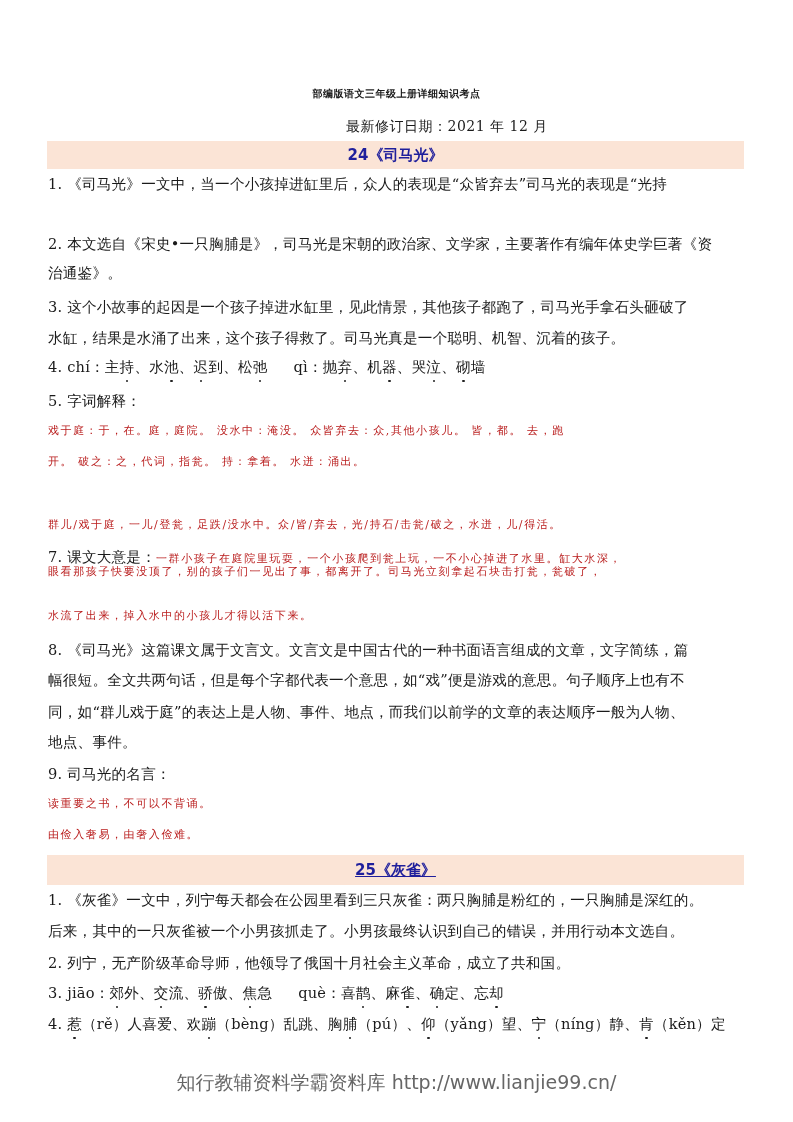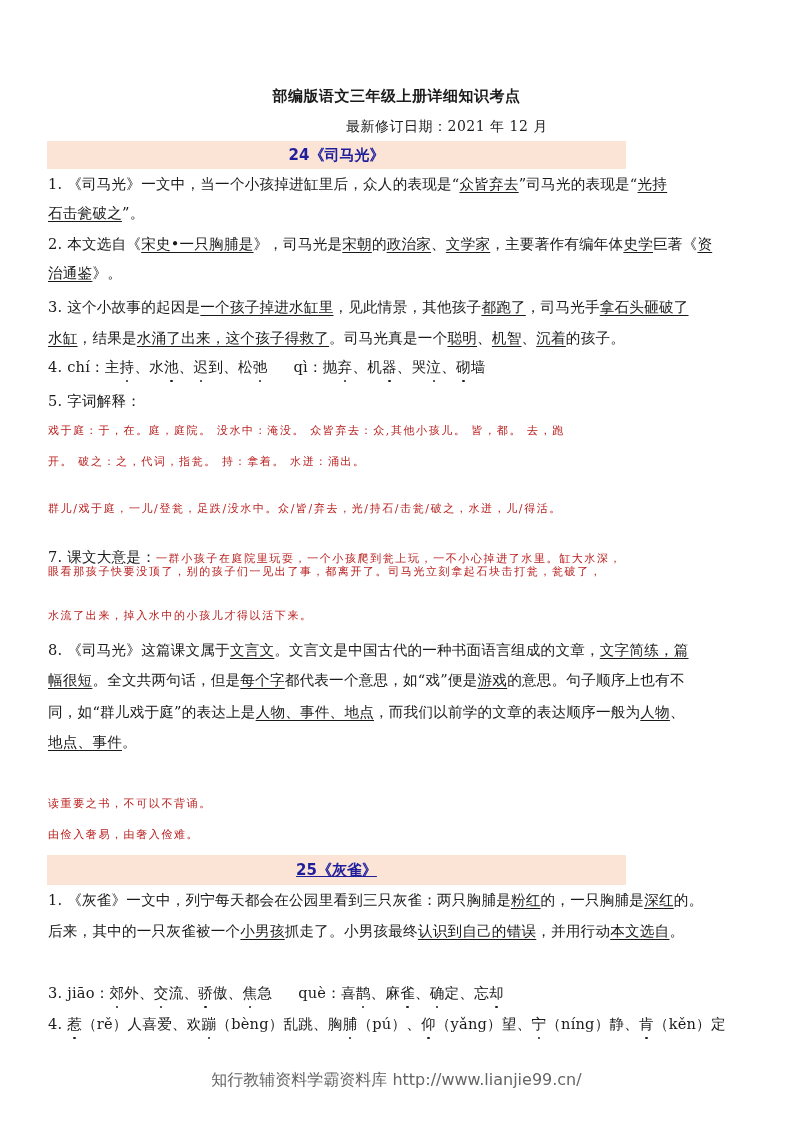--- a/index.html
+++ b/index.html
@@ -1,80 +1,81 @@
 <!DOCTYPE html>
 <html><head>
 <meta charset="utf-8">
 <style>
   html, body { margin: 0; padding: 0; background: #ffffff; }
   body { width: 793px; height: 1122px; position: relative; overflow: hidden;
          font-family: "DejaVu Serif", "Liberation Serif", serif; color: #1a1a1a; }
   .page { position: absolute; left: 0; top: 0; width: 793px; height: 1122px; }
   .title { position: absolute; left: 0; width: 793px; top: 87px; text-align: center;
-           font-size: 15px; font-weight: bold; letter-spacing: 0.5px; }
+           font-size: 10px; font-weight: bold; letter-spacing: 0.5px; }
   .date { position: absolute; left: 346px; top: 118px; font-size: 14px; letter-spacing: 0.5px; }
-  .band { position: absolute; left: 47px; width: 579px; background: #fbe4d6;
+  .band { position: absolute; left: 47px; width: 697px; background: #fbe4d6;
           text-align: center; font-family: "DejaVu Sans", "Liberation Sans", sans-serif;
           font-weight: bold; color: #1f1f9c; font-size: 15px; }
   .band1 { top: 141px; height: 28px; line-height: 28px; }
   .band2 { top: 855px; height: 30px; line-height: 30px; text-decoration: underline; }
   .line { position: absolute; left: 48px; width: 700px; font-size: 14.6px; white-space: nowrap;
           letter-spacing: 0.2px; }
   .kai { font-family: "DejaVu Serif", "Liberation Serif", serif; font-size: 11px; letter-spacing: 1.6px; color: #b91c1c; }
-  .u { text-decoration: underline; text-underline-offset: 3px; text-decoration-thickness: 1px; }
+  .u { text-underline-offset: 3px; text-decoration-thickness: 1px; }
   .dot { position: relative; display: inline-block; }
   .dot::after { content: ""; position: absolute; left: 50%; bottom: -5px; width: 2.5px; height: 2.5px;
                 margin-left: -1.25px; background: #222; border-radius: 50%; }
   .footer { position: absolute; left: 0; width: 793px; top: 1070px; text-align: center;
-            font-family: "DejaVu Sans", "Liberation Sans", sans-serif; font-size: 16px; color: #666; }
+            font-family: "DejaVu Sans", "Liberation Sans", sans-serif; font-size: 19px; color: #666; }
   .gap { display: inline-block; width: 26px; }
 </style>
 </head>
 <body>
 
 <div class="page">
 
   <div class="title">部编版语文三年级上册详细知识考点</div>
   <div class="date">最新修订日期：2021 年 12 月</div>
 
   <div class="band band1">24《司马光》</div>
 
   <div class="line" style="top:175px"><span>1. 《司马光》一文中，当一个小孩掉进缸里后，众人的表现是“</span><span class="u">众皆弃去</span><span>”司马光的表现是“</span><span class="u">光持</span></div>
-  <div class="line" style="top:204px"><span class="u">石击瓮破之</span><span>”。</span></div>
 
   <div class="line" style="top:235px"><span>2. 本文选自《</span><span class="u">宋史•一只胸脯是</span><span>》，司马光是</span><span class="u">宋朝</span><span>的</span><span class="u">政治家</span><span>、</span><span class="u">文学家</span><span>，主要著作有编年体</span><span class="u">史学</span><span>巨著《</span><span class="u">资</span></div>
   <div class="line" style="top:264px"><span class="u">治通鉴</span><span>》。</span></div>
 
   <div class="line" style="top:298px"><span>3. 这个小故事的起因是</span><span class="u">一个孩子掉进水缸里</span><span>，见此情景，其他孩子</span><span class="u">都跑了</span><span>，司马光手</span><span class="u">拿石头砸破了</span></div>
   <div class="line" style="top:329px"><span class="u">水缸</span><span>，结果是</span><span class="u">水涌了出来，这个孩子得救了</span><span>。司马光真是一个</span><span class="u">聪明</span><span>、</span><span class="u">机智</span><span>、</span><span class="u">沉着</span><span>的孩子。</span></div>
 
   <div class="line" style="top:358px"><span>4. chí：</span><span>主</span><span class="dot">持</span><span>、</span><span>水</span><span class="dot">池</span><span>、</span><span class="dot">迟</span><span>到</span><span>、</span><span>松</span><span class="dot">弛</span><span class="gap"></span><span>qì：</span><span>抛</span><span class="dot">弃</span><span>、</span><span>机</span><span class="dot">器</span><span>、</span><span>哭</span><span class="dot">泣</span><span>、</span><span class="dot">砌</span><span>墙</span></div>
 
   <div class="line" style="top:392px">5. 字词解释：</div>
   <div class="line kai" style="top:423px">戏于庭：于，在。庭，庭院。  没水中：淹没。  众皆弃去：众,其他小孩儿。  皆，都。  去，跑</div>
   <div class="line kai" style="top:454px">开。  破之：之，代词，指瓮。  持：拿着。  水迸：涌出。</div>
 
-  <div class="line kai" style="top:501px">群儿/戏于庭，一儿/登瓮，足跌/没水中。众/皆/弃去，光/持石/击瓮/破之，水迸，儿/得活。</div>
+  <div class="line kai" style="top:517px">群儿/戏于庭，一儿/登瓮，足跌/没水中。众/皆/弃去，光/持石/击瓮/破之，水迸，儿/得活。</div>
 
   <div class="line" style="top:548px"><span>7. 课文大意是：</span><span class="kai">一群小孩子在庭院里玩耍，一个小孩爬到瓮上玩，一不小心掉进了水里。缸大水深，</span></div>
   <div class="line kai" style="top:564px">眼看那孩子快要没顶了，别的孩子们一见出了事，都离开了。司马光立刻拿起石块击打瓮，瓮破了，</div>
   <div class="line kai" style="top:608px">水流了出来，掉入水中的小孩儿才得以活下来。</div>
 
   <div class="line" style="top:641px"><span>8. 《司马光》这篇课文属于</span><span class="u">文言文</span><span>。文言文是中国古代的一种书面语言组成的文章，</span><span class="u">文字简练，篇</span></div>
   <div class="line" style="top:671px"><span class="u">幅很短</span><span>。全文共两句话，但是</span><span class="u">每个字</span><span>都代表一个意思，如“戏”便是</span><span class="u">游戏</span><span>的意思。句子顺序上也有不</span></div>
   <div class="line" style="top:733px"><span class="u">地点、事件</span><span>。</span></div>
   <div class="line" style="top:703px"><span>同，如“群儿戏于庭”的表达上是</span><span class="u">人物、事件、地点</span><span>，而我们以前学的文章的表达顺序一般为</span><span class="u">人物</span><span>、</span></div>
 
+  <div class="line" style="top:765px">9. 司马光的名言：</div>
   <div class="line kai" style="top:796px">读重要之书，不可以不背诵。</div>
   <div class="line kai" style="top:827px">由俭入奢易，由奢入俭难。</div>
 
   <div class="band band2">25《灰雀》</div>
 
   <div class="line" style="top:891px"><span>1. 《灰雀》一文中，列宁每天都会在公园里看到三只灰雀：两只胸脯是</span><span class="u">粉红</span><span>的，一只胸脯是</span><span class="u">深红</span><span>的。</span></div>
   <div class="line" style="top:922px"><span>后来，其中的一只灰雀被一个</span><span class="u">小男孩</span><span>抓走了。小男孩最终</span><span class="u">认识到自己的错误</span><span>，并用行动</span><span class="u">本文选自</span><span>。</span></div>
 
+  <div class="line" style="top:954px"><span>2. 列宁，无产阶级</span><span class="u">革命导师</span><span>，他领导了</span><span class="u">俄</span><span>国十月社会主义革命，成立了共和国。</span></div>
 
   <div class="line" style="top:984px"><span>3. jiāo：</span><span class="dot">郊</span><span>外</span><span>、</span><span class="dot">交</span><span>流</span><span>、</span><span class="dot">骄</span><span>傲</span><span>、</span><span class="dot">焦</span><span>急</span><span class="gap"></span><span>què：</span><span>喜</span><span class="dot">鹊</span><span>、</span><span>麻</span><span class="dot">雀</span><span>、</span><span class="dot">确</span><span>定</span><span>、</span><span>忘</span><span class="dot">却</span></div>
 
   <div class="line" style="top:1015px"><span>4. </span><span class="dot">惹</span><span>（rě）</span><span>人喜爱、</span><span>欢</span><span class="dot">蹦</span><span>（bèng）</span><span>乱跳、</span><span>胸</span><span class="dot">脯</span><span>（pú）</span><span>、</span><span class="dot">仰</span><span>（yǎng）</span><span>望、</span><span class="dot">宁</span><span>（níng）</span><span>静、</span><span class="dot">肯</span><span>（kěn）</span><span>定</span></div>
 
   <div class="footer">知行教辅资料学霸资料库 http://www.lianjie99.cn/</div>
 </div>
 
 </body></html>

